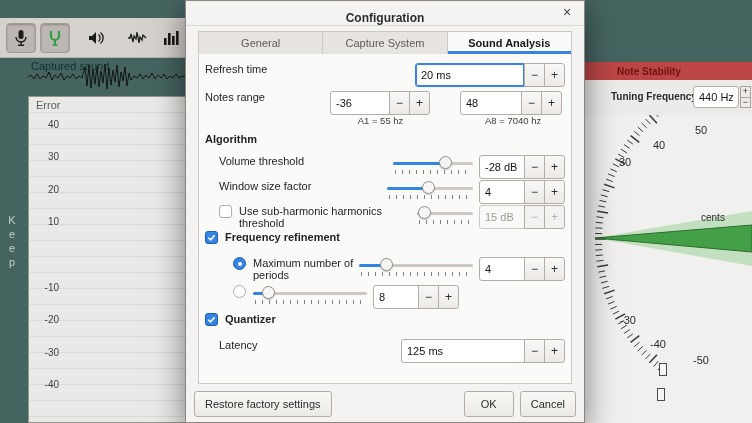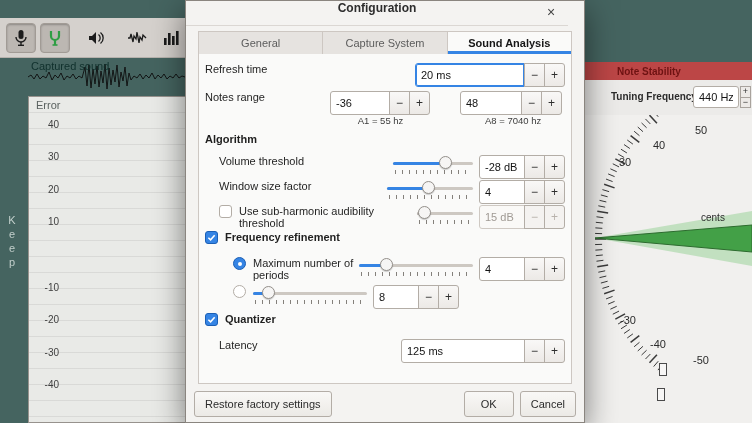--- a/index.html
+++ b/index.html
@@ -43,21 +43,21 @@
   .mini+.mini{margin-top:-1px}
   .gauge{position:absolute;left:0;top:115px;width:167px;height:308px;background:#f1f0ee}
   .dialsvg{position:absolute;left:0;top:0}
   .gl{position:absolute;width:24px;text-align:center;font-size:11px;color:#2b2b2b}
   .cents{position:absolute;left:116px;top:97px;font-size:10px;color:#2b2b2b}
   .gm{position:absolute;width:6px;height:11px;border:1px solid #4a4a4a;background:#f7f6f5}
 
   
   .dlg{position:absolute;left:185px;top:0;width:400px;height:423px;background:#f4f3f1;
        border:1px solid #8a857f;box-sizing:border-box;box-shadow:0 10px 30px rgba(0,0,0,.5)}
-  .titlebar{position:absolute;top:0;left:0;right:16px;height:24px;display:flex;align-items:flex-start;
+  .titlebar{position:absolute;top:0;left:0;right:0;height:24px;display:flex;align-items:flex-end;
             justify-content:center;font-size:12px;font-weight:bold;color:#2d2d2d;border-bottom:1px solid #dbd7d3}
   .close{position:absolute;right:9px;top:3px;width:16px;text-align:center;font-size:14px;color:#444;font-weight:normal}
   .tabs{position:absolute;left:12px;right:12px;top:30px;height:24px;display:flex;background:#e6e3e0;
         border:1px solid #cdc7c2;box-sizing:border-box}
   .tab{flex:1;display:flex;align-items:center;justify-content:center;font-size:11px;color:#5c5c5c;
        border-right:1px solid #cdc7c2}
   .tab:last-child{border-right:none}
   .tab.active{background:#fafaf9;color:#161616;font-weight:bold;box-shadow:inset 0 -3px 0 #3584e4}
   .page{position:absolute;left:12px;right:12px;top:53px;height:330px;background:#fafaf9;
         border:1px solid #cdc7c2;border-top:none;box-sizing:border-box;padding:9px 6px 0;
@@ -338,21 +338,21 @@
         </div>
         <div class="sgroup">
           <input class="entry w46" value="4" style="">
           <div class="sbtn">−</div>
           <div class="sbtn last">+</div>
         </div>
       </div>
 
       <div class="row" style="height:26px;padding-left:14px">
         <span class="cb"></span>
-        <span class="lbl flex1">Use sub-harmonic audibility threshold</span>
+        <span class="lbl flex1">Use sub-harmonic harmonics threshold</span>
         <div class="slider dis sw56">
           <div class="track"></div>
           <div class="fill" style="width:8%"></div>
           <div class="ticks"></div>
           <div class="thumb" style="left:calc(8% - 3px)"></div>
         </div>
         <div class="sgroup">
           <input class="entry dis w46" value="15 dB" style="">
           <div class="sbtn dis">−</div>
           <div class="sbtn dis last">+</div>

